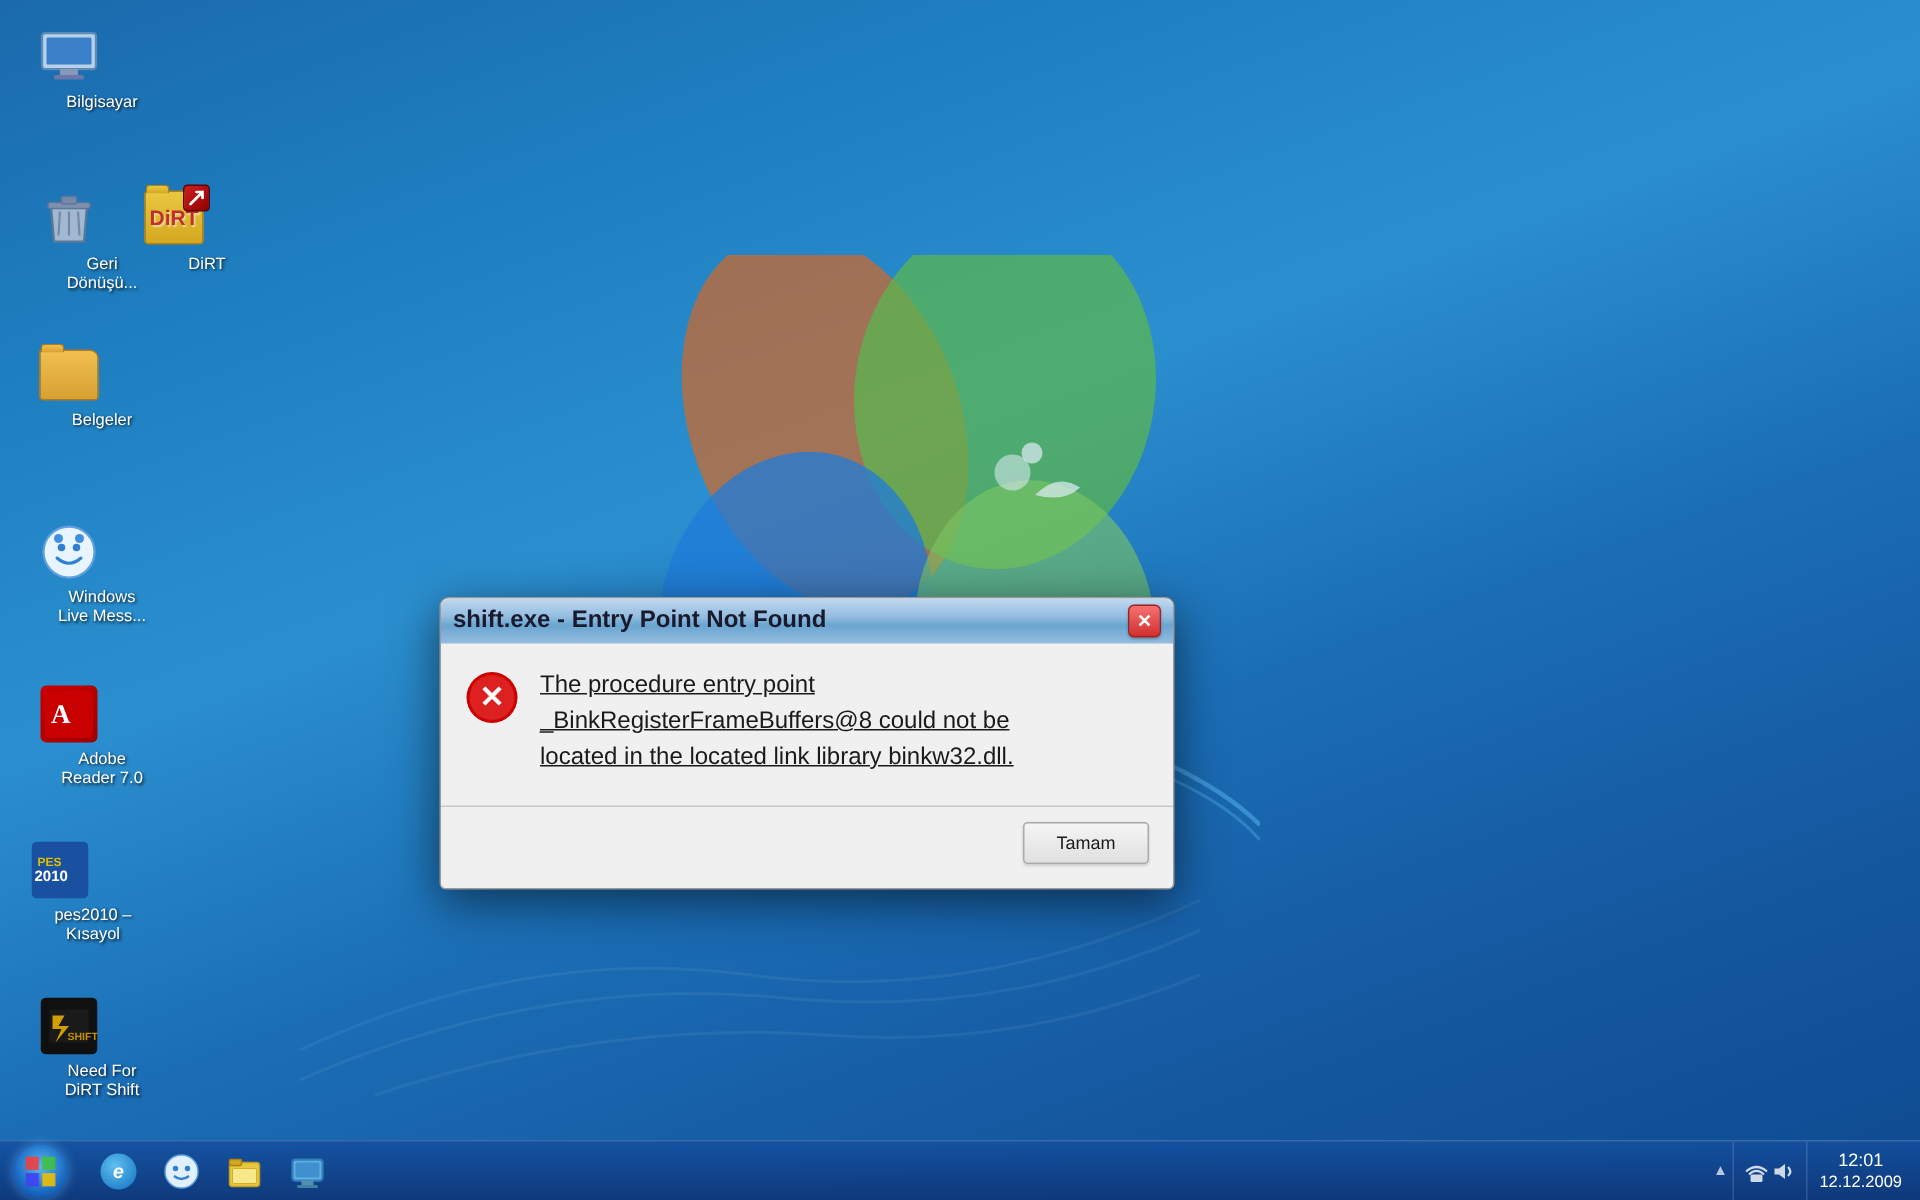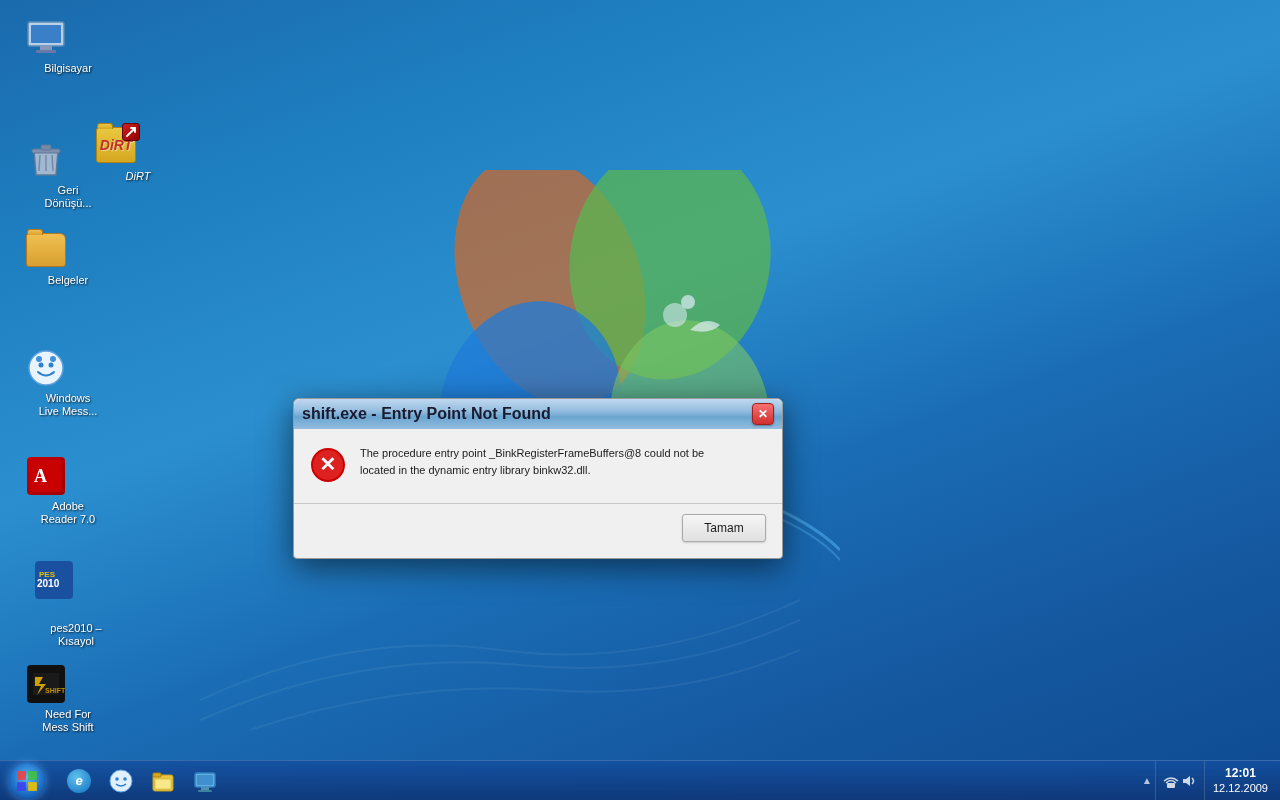--- a/index.html
+++ b/index.html
@@ -164,21 +164,21 @@
       flex-direction: column;
       align-items: center;
       justify-content: center;
       padding: 0 8px;
       height: 100%;
       cursor: pointer;
       color: white;
     }
     #clock-time {
       font-size: 12px;
-      font-weight: 700;
+      font-weight: 400;
       line-height: 1.3;
     }
     #clock-date {
       font-size: 11px;
       line-height: 1.3;
     }
     #dialog {
       position: absolute;
       top: 398px;
       left: 293px;
@@ -234,23 +234,24 @@
       margin-bottom: 16px;
     }
     #error-icon {
       width: 36px;
       height: 36px;
       flex-shrink: 0;
       margin-right: 14px;
       margin-top: 2px;
     }
     #dialog-message-text {
-      font-size: 11px;
+      font-size: 16px;
       color: #1a1a1a;
       line-height: 1.5;
+      text-decoration: underline;
     }
     #dialog-separator {
       height: 1px;
       background: #c8c8c8;
       margin: 4px -16px 10px -16px;
     }
     #dialog-buttons {
       display: flex;
       justify-content: flex-end;
       padding-bottom: 8px;
@@ -392,36 +393,36 @@
       <svg width="40" height="36" viewBox="0 0 40 36">
         <rect x="2" y="2" width="36" height="24" rx="2" fill="#b8d0e8" stroke="#5a8ab8" stroke-width="1.5"></rect>
         <rect x="5" y="5" width="30" height="18" rx="1" fill="#3a80c8"></rect>
         <rect x="14" y="26" width="12" height="4" fill="#8898b8"></rect>
         <rect x="10" y="30" width="20" height="3" rx="1" fill="#6878a8"></rect>
       </svg>
     </div>
     <span class="icon-label">Bilgisayar</span>
   </div>
 
-  <div class="desktop-icon" style="top:136px;left:10px;">
+  <div class="desktop-icon" style="top:122px;left:10px;">
     <div class="icon-img">
       <svg width="36" height="38" viewBox="0 0 36 38">
         <path d="M6 10 L8 34 L28 34 L30 10 Z" fill="#a0b8d0" stroke="#5a7898" stroke-width="1.5"></path>
         <rect x="4" y="8" width="28" height="4" rx="1.5" fill="#8090b0" stroke="#5a7898" stroke-width="1"></rect>
         <rect x="13" y="4" width="10" height="5" rx="1" fill="#7888a8" stroke="#5a7898" stroke-width="1"></rect>
         <line x1="12" y1="14" x2="11" y2="30" stroke="#7888a8" stroke-width="1.5"></line>
         <line x1="18" y1="14" x2="18" y2="30" stroke="#7888a8" stroke-width="1.5"></line>
         <line x1="24" y1="14" x2="25" y2="30" stroke="#7888a8" stroke-width="1.5"></line>
       </svg>
     </div>
     <span class="icon-label" style="white-space:pre-line">Geri
 Dönüşü...</span>
   </div>
 
-  <div class="desktop-icon" style="top:122px;left:80px;font-style:italic;">
+  <div class="desktop-icon" style="top:122px;left:80px;">
     <div class="icon-img">
       <div style="width:42px;height:38px;position:relative;">
         <div class="dirt-icon">
           <div class="dirt-icon-tab"></div>
           <span class="dirt-letter">DiRT</span>
         </div>
 
         <div style="position:absolute;top:-4px;right:-4px;width:18px;height:18px;background:linear-gradient(135deg,#d02020,#900000);border-radius:3px;display:flex;align-items:center;justify-content:center;border:1.5px solid #600000;">
           <svg width="12" height="12" viewBox="0 0 12 12">
               <path d="M2 10 L10 2 M6 2 L10 2 L10 6" stroke="white" stroke-width="1.8" fill="none" stroke-linecap="round"></path>
@@ -464,21 +465,21 @@
         <svg width="32" height="32" viewBox="0 0 32 32">
           <rect width="32" height="32" rx="4" fill="#c80000"></rect>
           <text x="4" y="22" font-size="18" font-weight="bold" fill="white" font-family="serif">A</text>
         </svg>
       </div>
     </div>
     <span class="icon-label" style="white-space:pre-line">Adobe
 Reader 7.0</span>
   </div>
 
-  <div class="desktop-icon" style="top:556px;left:18px;gap:18px;">
+  <div class="desktop-icon" style="top:556px;left:4px;">
     <div class="icon-img">
       <svg width="38" height="38" viewBox="0 0 38 38">
         <rect width="38" height="38" rx="4" fill="#1a50a0"></rect>
         <text x="4" y="16" font-size="8" font-weight="bold" fill="#e0c000" font-family="sans-serif">PES</text>
         <text x="2" y="26" font-size="10" font-weight="bold" fill="white" font-family="sans-serif">2010</text>
       </svg>
     </div>
     <span class="icon-label" style="white-space:pre-line">pes2010 –
 Kısayol</span>
   </div>
@@ -487,39 +488,39 @@
     <div class="icon-img">
       <svg width="38" height="38" viewBox="0 0 38 38">
         <rect width="38" height="38" rx="4" fill="#101010"></rect>
 
         <path d="M6 8 L32 8 L32 30 L6 30 Z" fill="#1a1a1a"></path>
         <path d="M8 12 L16 12 L12 19 L19 19 L10 30 L14 21 L8 21 Z" fill="#d0a000"></path>
         <text x="18" y="28" font-size="7" fill="#c09000" font-family="sans-serif" font-weight="bold">SHIFT</text>
       </svg>
     </div>
     <span class="icon-label" style="white-space:pre-line">Need For
-Mess Shift</span>
+DiRT Shift</span>
   </div>
 
   <div id="dialog">
     <div id="dialog-titlebar">
       <span id="dialog-title-text">shift.exe - Entry Point Not Found</span>
       <div id="dialog-close-btn">✕</div>
     </div>
     <div id="dialog-content">
       <div id="dialog-message-row">
 
         <svg id="error-icon" viewBox="0 0 36 36" xmlns="http://www.w3.org/2000/svg">
           <circle cx="18" cy="18" r="17" fill="#cc0000"></circle>
           <circle cx="18" cy="18" r="15" fill="#dd2020"></circle>
           <text x="18" y="24" text-anchor="middle" font-size="20" font-weight="bold" fill="white" font-family="sans-serif">✕</text>
         </svg>
         <div id="dialog-message-text">
           <span>The procedure entry point _BinkRegisterFrameBuffers@8 could not be</span><br>
-          <span>located in the dynamic entry library binkw32.dll.</span>
+          <span>located in the located link library binkw32.dll.</span>
         </div>
       </div>
       <div id="dialog-separator"></div>
       <div id="dialog-buttons">
         <button id="ok-button">Tamam</button>
       </div>
     </div>
   </div>
 
   <div id="taskbar">

